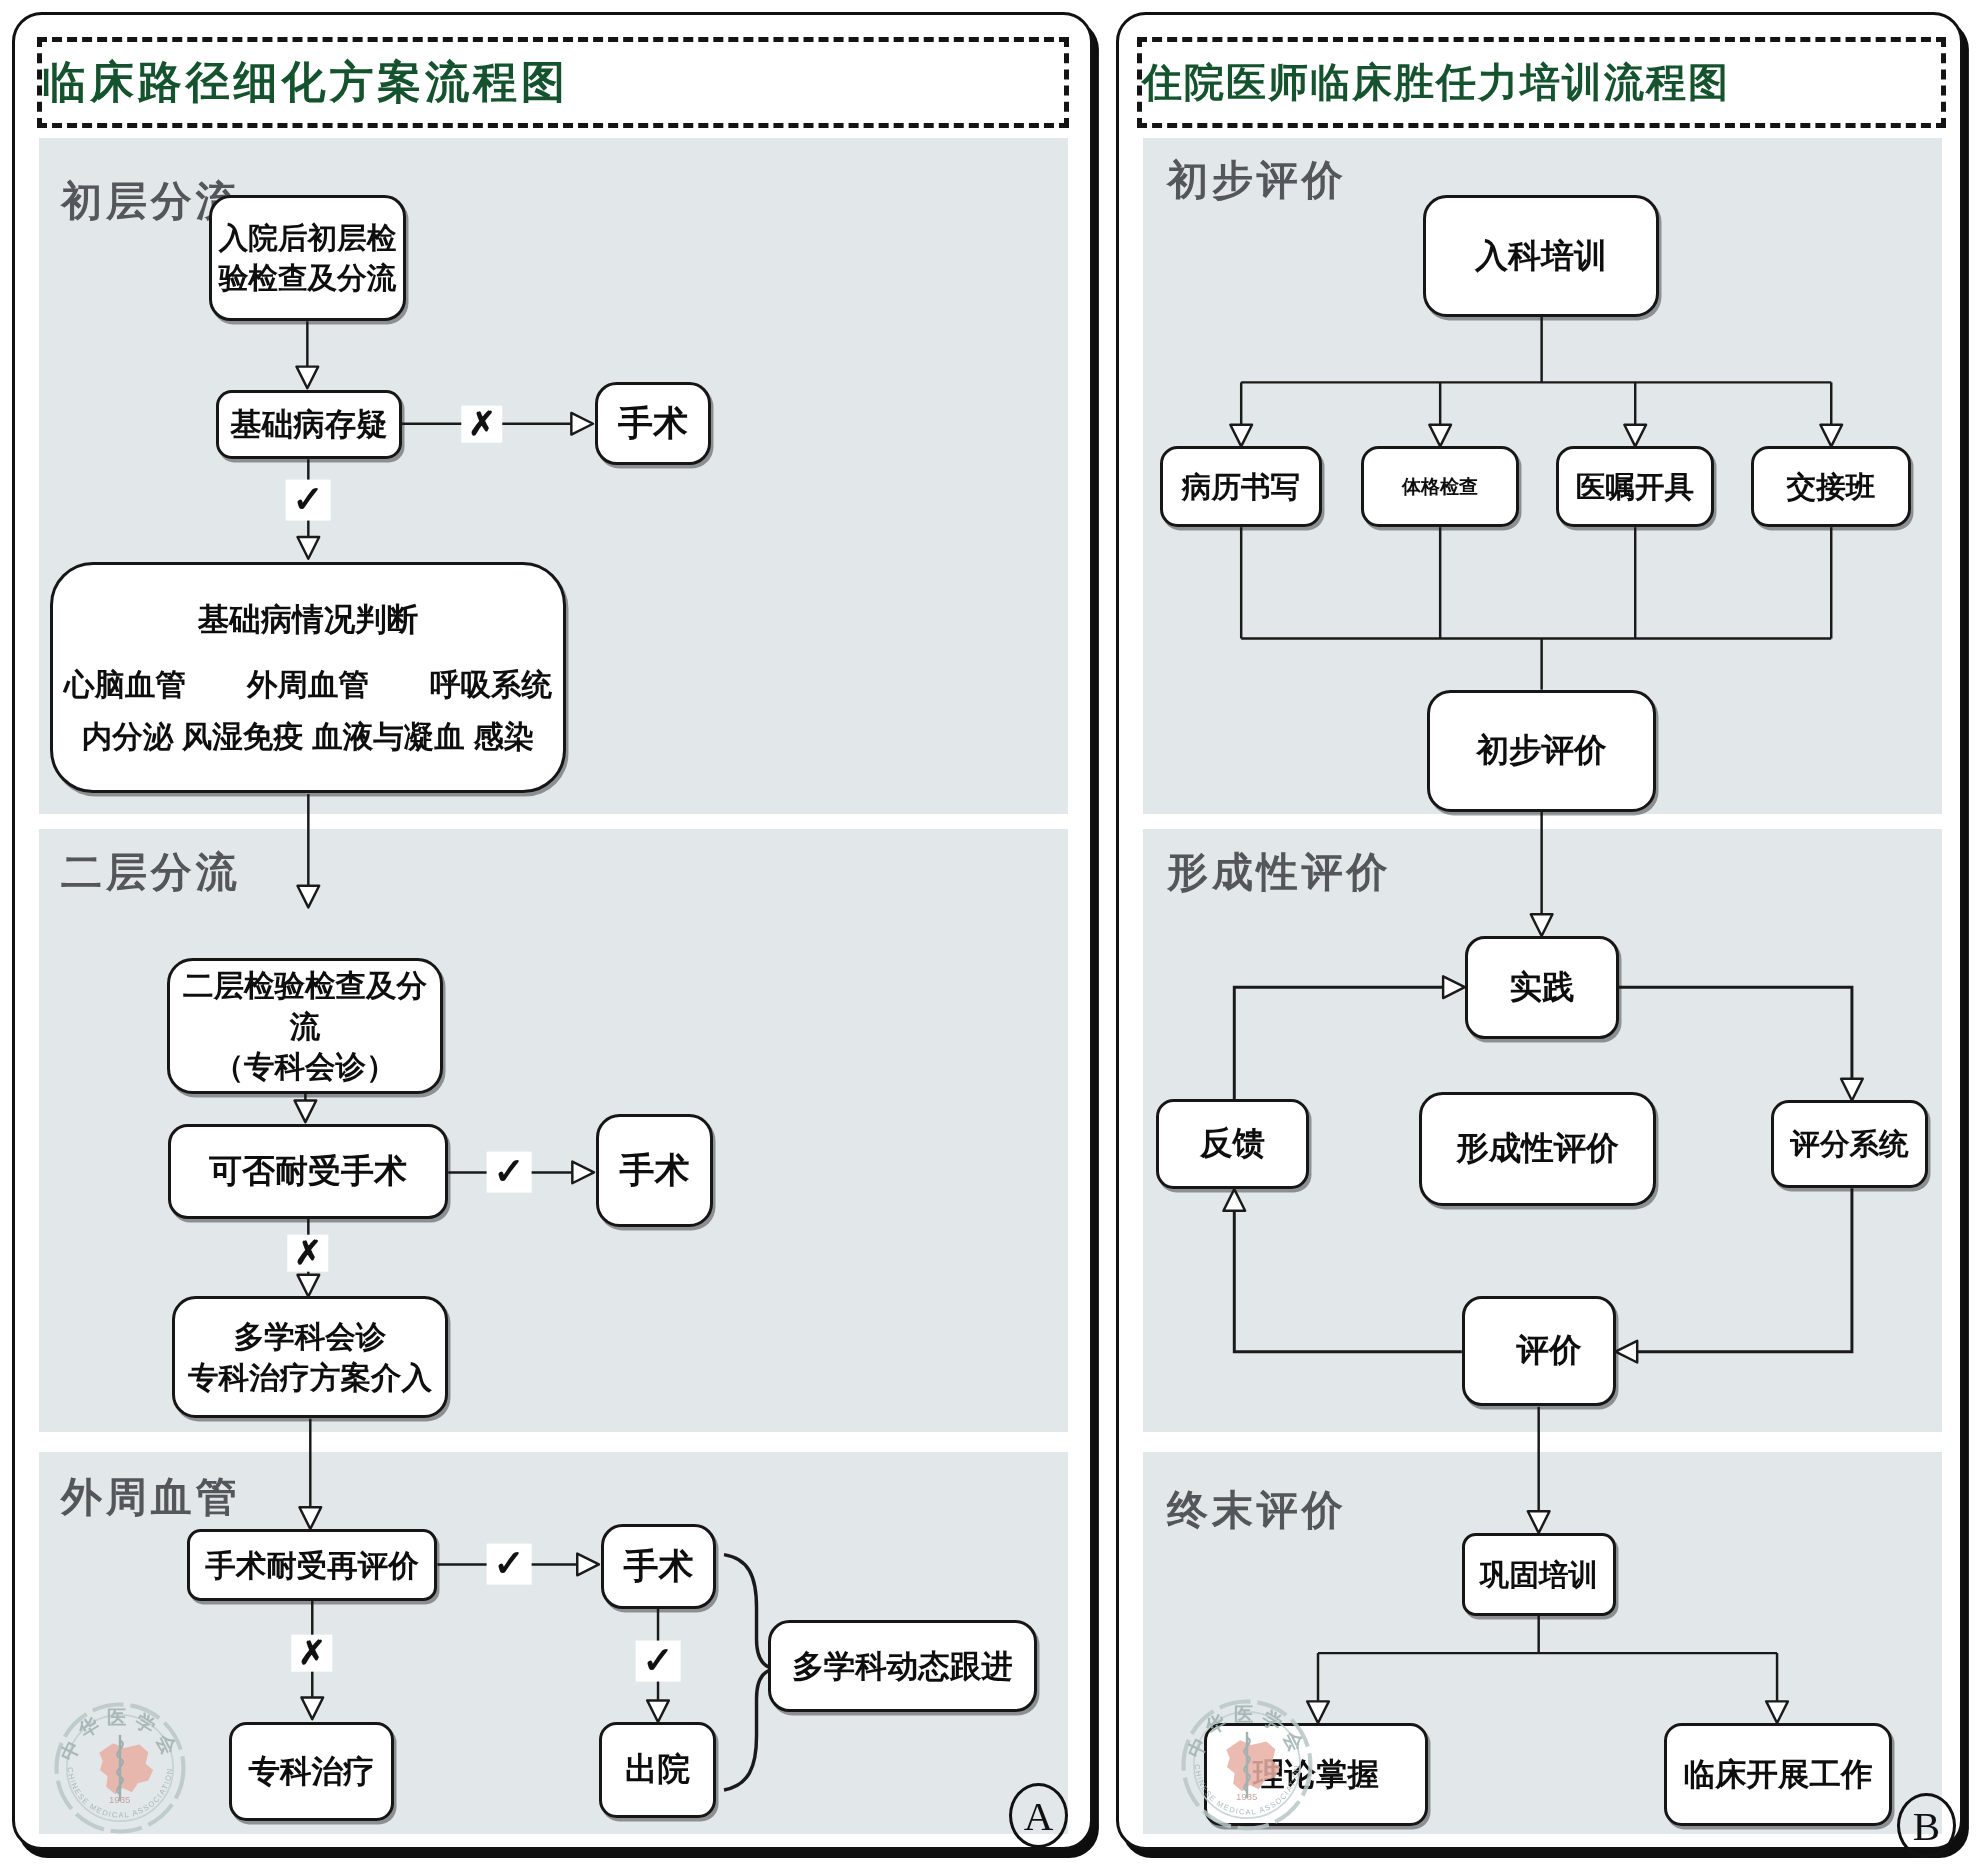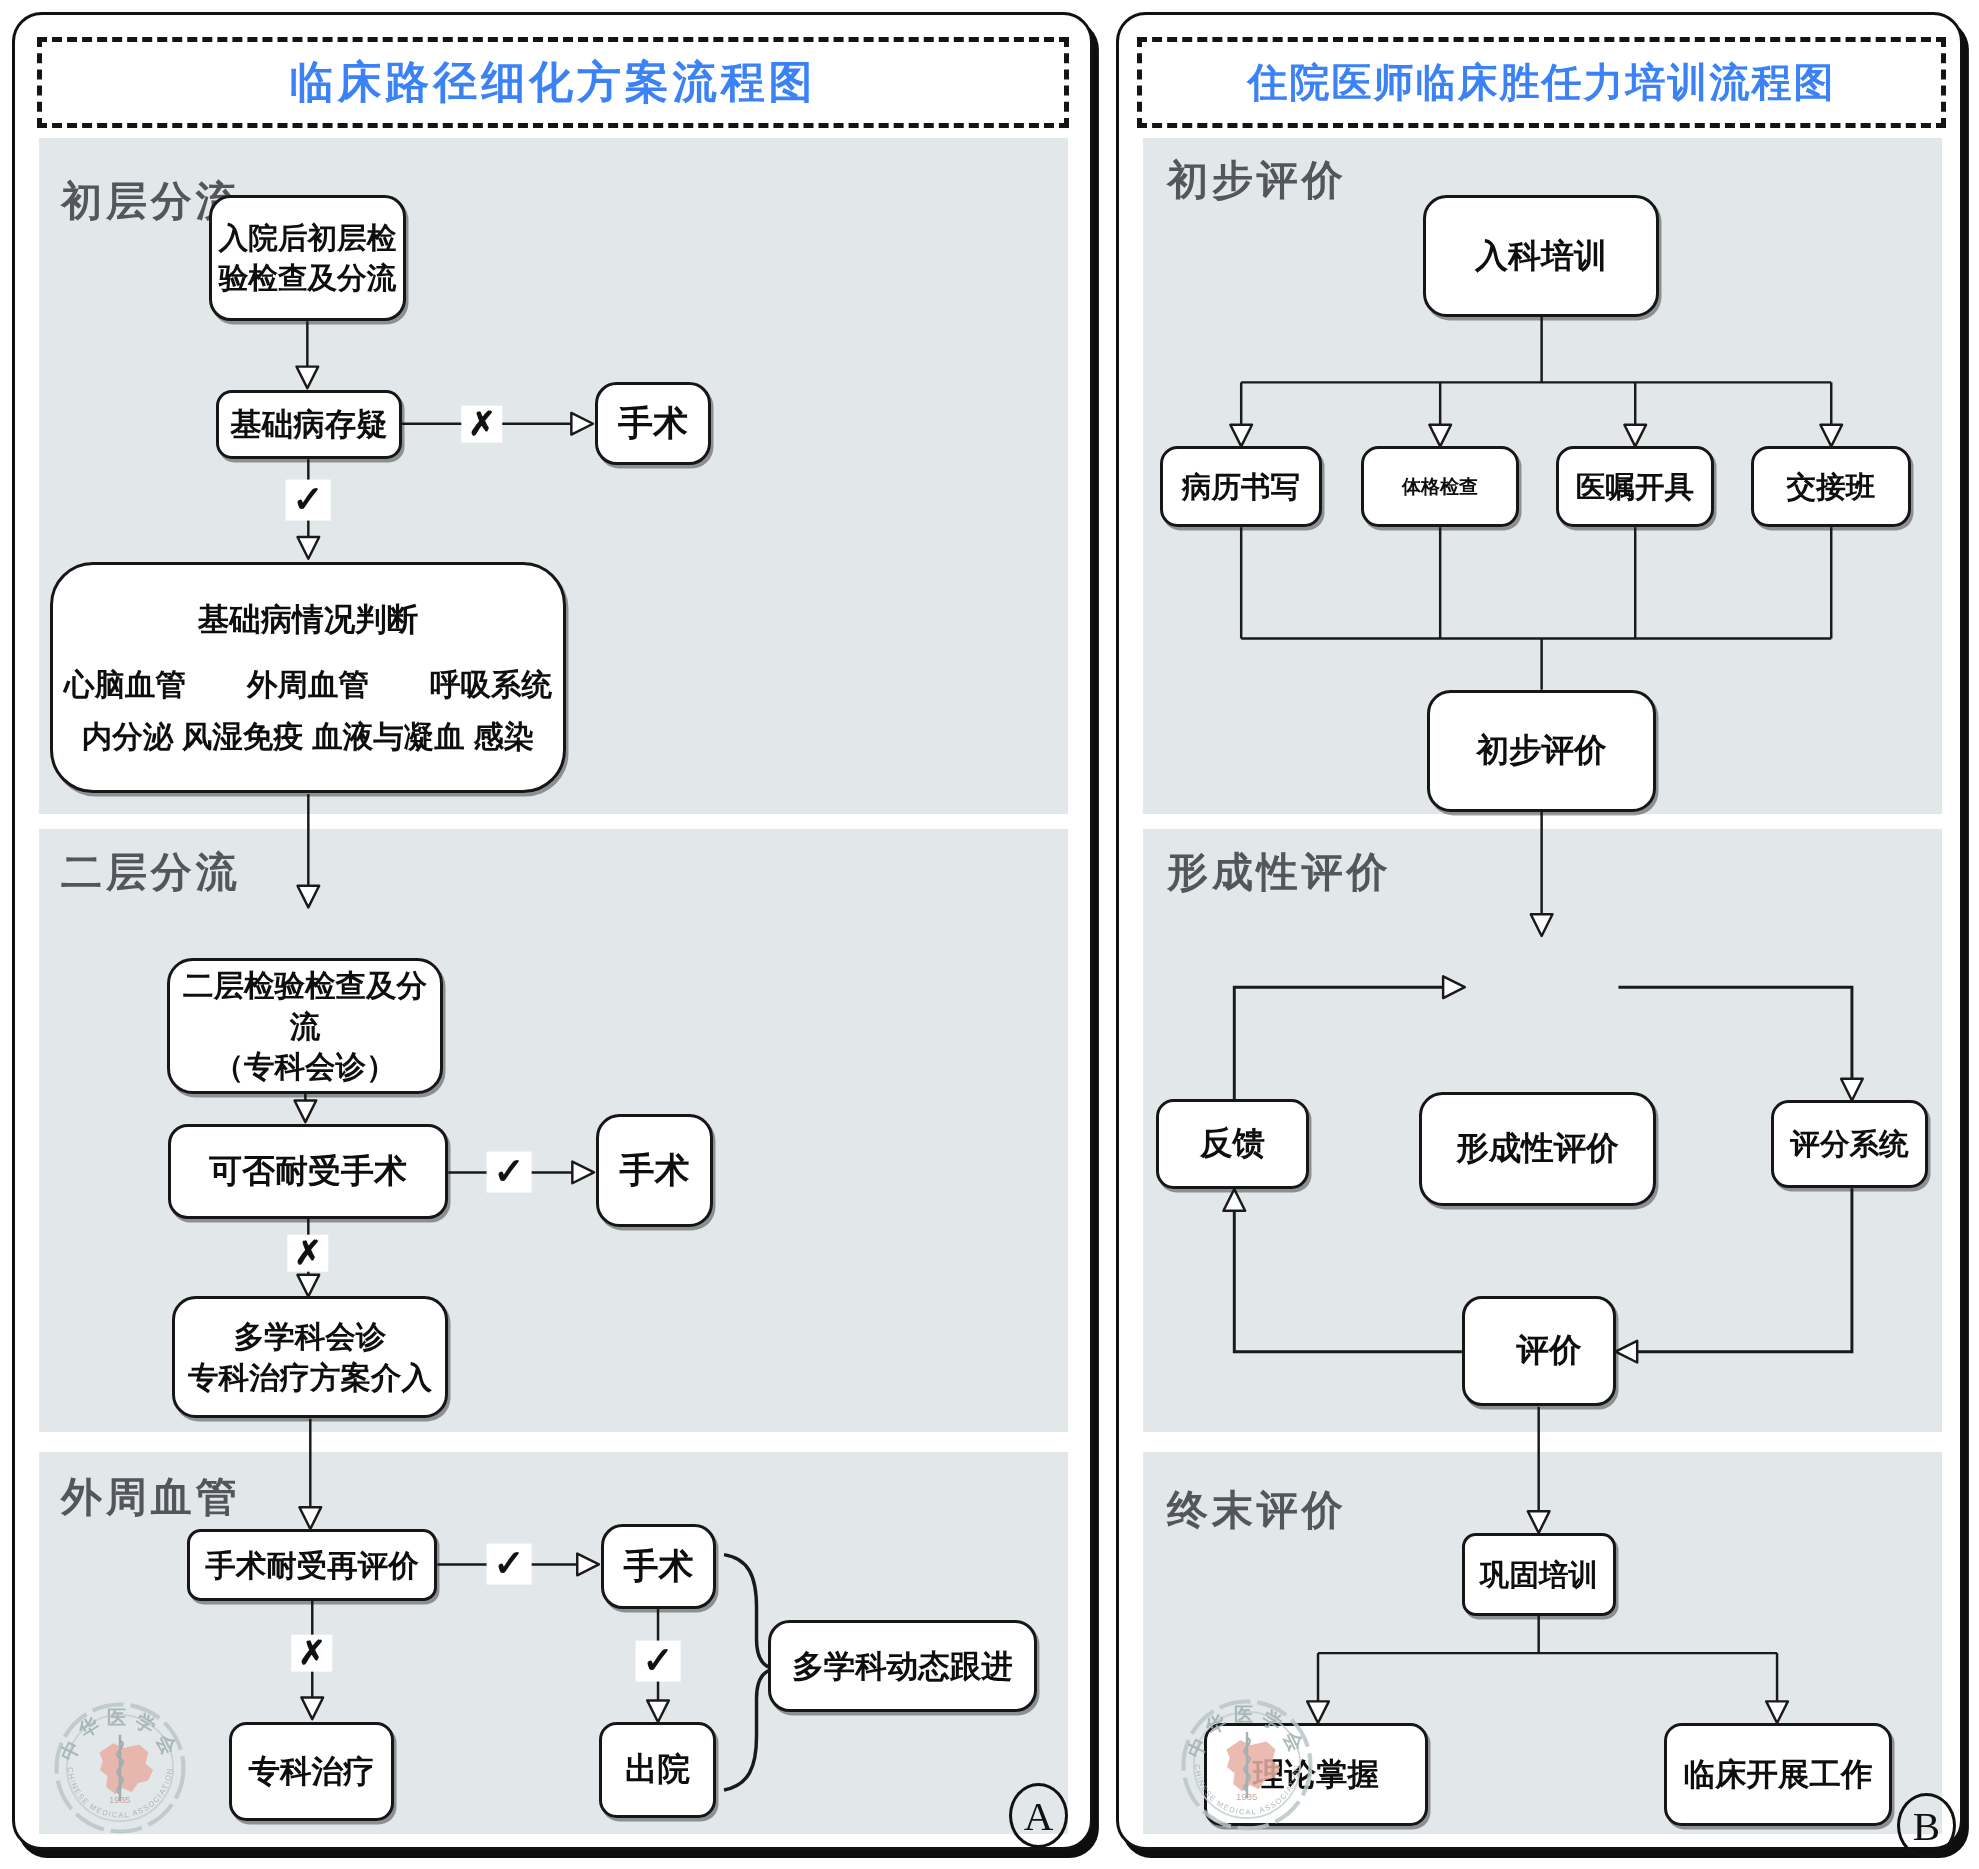--- a/index.html
+++ b/index.html
@@ -2,21 +2,21 @@
 <html><head>
 <meta charset="utf-8">
 <style>
   html,body{margin:0;padding:0;background:#fff;}
   body{font-family:"Liberation Sans",sans-serif;}
   #canvas{position:relative;width:1979px;height:1870px;background:#fff;overflow:hidden;}
 
   .panel{position:absolute;border:3.9px solid #111;border-radius:29.6px;background:#fff;
          box-shadow:5.9px 7.9px 0 #0e0e0e;box-sizing:border-box;z-index:1;}
   .dashed-title{position:absolute;border:5.9px dashed #141414;background:#fff;display:flex;
-         align-items:center;justify-content:center;font-weight:bold;color:#3b82f6;
+         align-items:center;justify-content:flex-start;font-weight:bold;color:#14532d;
          box-sizing:border-box;z-index:3;letter-spacing:3.9px;font-family:Liberation Serif, serif;}
   .section{position:absolute;background:#e2e7ea;z-index:2;}
   .sec-header{position:absolute;font-weight:bold;color:#53575b;font-size:41px;
          letter-spacing:3.9px;z-index:3;}
   .overlay{position:absolute;left:0;top:0;z-index:4;}
   .node{position:absolute;background:#fff;border:3px solid #161616;display:flex;
         align-items:center;justify-content:center;text-align:center;font-weight:bold;
         color:#0e0e0e;white-space:pre-line;box-sizing:border-box;line-height:1.34;
         box-shadow:2.5px 3.4px 0 rgba(25,25,25,0.42);z-index:5;}
   .judge{flex-direction:column;gap:11.8px;padding:9.9px 5.9px;}
@@ -148,20 +148,21 @@
   <div class="node" style="left:229px;top:1722px;width:165px;height:99px;font-size:31.5px;border-radius:17.7px;">专科治疗</div>
   <div class="node" style="left:599px;top:1722px;width:117px;height:96px;font-size:32.5px;border-radius:17.7px;">出院</div>
   <div class="node" style="left:768px;top:1620px;width:269px;height:92px;font-size:31.5px;border-radius:21.7px;">多学科动态跟进</div>
 
   <div class="node" style="left:1423px;top:195px;width:236px;height:122px;font-size:33px;border-radius:23.6px;">入科培训</div>
   <div class="node" style="left:1160px;top:446px;width:162px;height:81px;font-size:29.6px;border-radius:17.7px;">病历书写</div>
   <div class="node" style="left:1361px;top:446px;width:158px;height:81px;font-size:19px;border-radius:17.7px;">体格检查</div>
   <div class="node" style="left:1556px;top:446px;width:158px;height:81px;font-size:29.6px;border-radius:17.7px;">医嘱开具</div>
   <div class="node" style="left:1751px;top:446px;width:160px;height:81px;font-size:29.6px;border-radius:17.7px;">交接班</div>
   <div class="node" style="left:1427px;top:690px;width:229px;height:122px;font-size:32.5px;border-radius:23.6px;">初步评价</div>
+  <div class="node" style="left:1465px;top:936px;width:154px;height:103px;font-size:32.5px;border-radius:19.7px;">实践</div>
   <div class="node" style="left:1156px;top:1099px;width:153px;height:90px;font-size:32.5px;border-radius:17.7px;">反馈</div>
   <div class="node" style="left:1419px;top:1092px;width:237px;height:114px;font-size:32.5px;border-radius:23.6px;">形成性评价</div>
   <div class="node" style="left:1771px;top:1100px;width:157px;height:88px;font-size:29.6px;border-radius:17.7px;">评分系统</div>
   <div class="node" style="left:1462px;top:1296px;width:154px;height:110px;font-size:32.5px;border-radius:19.7px;padding-left:20px;">评价</div>
   <div class="node" style="left:1462px;top:1533px;width:154px;height:83px;font-size:29.6px;border-radius:13.8px;">巩固培训</div>
   <div class="node" style="left:1204px;top:1723px;width:224px;height:103px;font-size:31.5px;border-radius:17.7px;">理论掌握</div>
   <div class="node" style="left:1664px;top:1723px;width:228px;height:103px;font-size:31.5px;border-radius:17.7px;">临床开展工作</div>
 
   <div class="mark" style="left:482px;top:424px;font-size:33px;">✗</div>
   <div class="mark" style="left:308px;top:500px;">✓</div>

